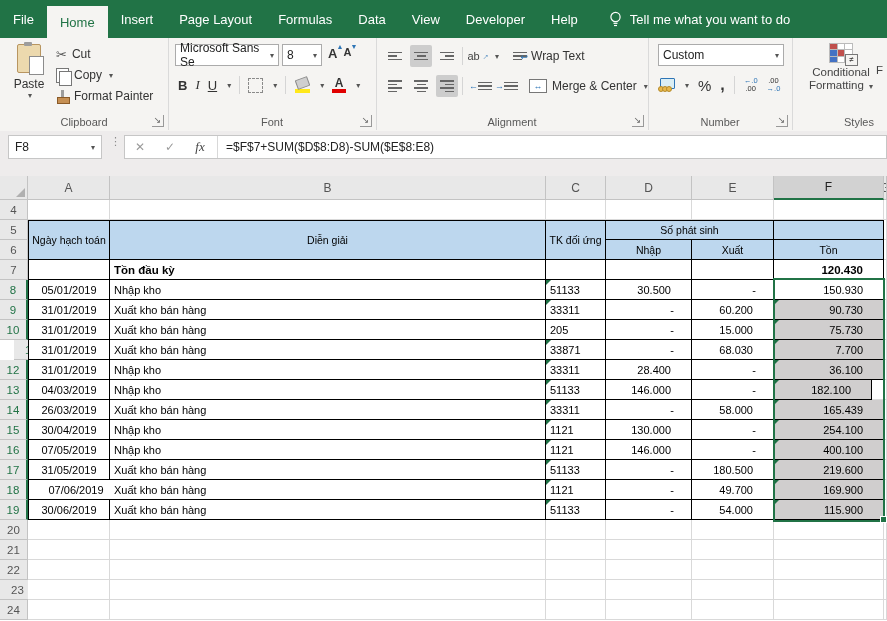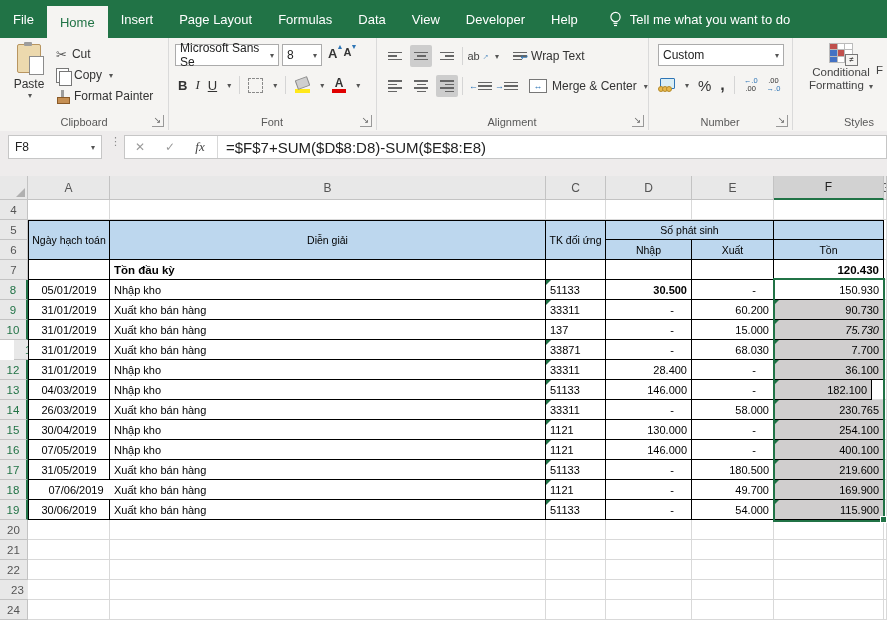--- a/index.html
+++ b/index.html
@@ -101,36 +101,36 @@
 
   
   .fbar{position:absolute;left:0;top:131px;width:887px;height:45px;background:#eeecec;}
   .namebox{position:absolute;left:8px;top:4px;width:94px;height:24px;background:#fff;border:1px solid #c6c6c6;display:flex;align-items:center;font-size:12px;color:#222;padding:0 6px;box-sizing:border-box;}
   .namebox .dd{margin-left:auto;}
   .fdots{position:absolute;left:110px;top:8px;color:#8c8c8c;font-size:11px;letter-spacing:0;line-height:5px;}
   .fxwrap{position:absolute;left:124px;top:4px;right:0;height:24px;background:#fff;border:1px solid #c6c6c6;display:flex;align-items:center;box-sizing:border-box;}
   .fxbtn{width:30px;text-align:center;color:#9a9a9a;font-size:12px;}
   .fxbtn.fx{color:#444;font-family:"Liberation Serif",serif;font-style:italic;font-size:13px;}
   .fxsep{width:1px;height:22px;background:#d8d8d8;margin:0 2px;}
-  .formula{font-size:15px;color:#222;padding-left:6px;white-space:nowrap;}
+  .formula{font-size:12px;color:#222;padding-left:6px;white-space:nowrap;}
 
   
   .sheet{position:absolute;left:0;top:176px;width:887px;height:445px;background:#fff;overflow:hidden;}
   .c{position:absolute;box-sizing:border-box;font-size:11px;color:#000;overflow:hidden;white-space:nowrap;display:flex;align-items:center;}
   .base{background:#fff;border-right:1px solid #d9d9d9;border-bottom:1px solid #d9d9d9;}
   .hdr{background:#e8e8e8;color:#555;justify-content:center;font-size:12px;border-right:1px solid #c3c3c3;border-bottom:1px solid #c3c3c3;}
   .corner{background:#e8e8e8;position:absolute;}
   .corner::after{content:"";position:absolute;right:2px;bottom:2px;border-bottom:9px solid #b0b0b0;border-left:9px solid transparent;}
   .colhdr.sel-col{background:#d2d2d2;border-bottom:2px solid #217346;color:#222;}
   .rowhdr{font-size:11.5px;}
   .rowhdr.sel-row{color:#217346;border-right:2px solid #217346;}
   .tcell{background:#fff;border-right:1px solid #000;border-bottom:1px solid #000;padding:0 2px;}
   .tcell.blue{background:#bdd7ee;justify-content:center;font-size:10.5px;}
   .tcell.left{justify-content:flex-start;padding-left:4px;}
-  .tcell.num{justify-content:flex-end;padding-right:4px;}
+  .tcell.num{justify-content:flex-end;padding-right:20px;}
   .tcell.date{justify-content:center;}
   .tcell.bold{font-weight:bold;font-size:11.5px;}
   .tcell.dash{padding-right:17px;}
   .tcell.b-l{border-left:1px solid #000;}
   .tcell.b-t{border-top:1px solid #000;}
   .tcell.selfill{background:#d0cece;}
   .tri::before{content:"";position:absolute;left:0;top:0;border-top:5px solid #1e7145;border-right:5px solid transparent;}
   .sel-overlay{border:2px solid #217346;pointer-events:none;background:transparent;}
   .fill-handle{background:#217346;border:1px solid #fff;}
 </style>
@@ -575,35 +575,35 @@
       <div class="c tcell blue" style="left: 774px; top: 64px; width: 110px; height: 20px;">Tồn</div>
       <div class="c tcell b-l" style="left: 28px; top: 84px; width: 82px; height: 20px;"></div>
       <div class="c tcell left bold" style="left: 110px; top: 84px; width: 436px; height: 20px;">Tồn đầu kỳ</div>
       <div class="c tcell" style="left: 546px; top: 84px; width: 60px; height: 20px;"></div>
       <div class="c tcell" style="left: 606px; top: 84px; width: 86px; height: 20px;"></div>
       <div class="c tcell" style="left: 692px; top: 84px; width: 82px; height: 20px;"></div>
       <div class="c tcell num bold" style="left: 774px; top: 84px; width: 110px; height: 20px;">120.430</div>
       <div class="c tcell date b-l" style="left: 28px; top: 104px; width: 82px; height: 20px;">05/01/2019</div>
       <div class="c tcell left" style="left: 110px; top: 104px; width: 436px; height: 20px;">Nhập kho</div>
       <div class="c tcell left tri" style="left: 546px; top: 104px; width: 60px; height: 20px;">51133</div>
-      <div class="c tcell num" style="left: 606px; top: 104px; width: 86px; height: 20px; font-weight: bold;">30.500</div>
+      <div class="c tcell num" style="left: 606px; top: 104px; width: 86px; height: 20px;">30.500</div>
       <div class="c tcell num dash" style="left: 692px; top: 104px; width: 82px; height: 20px;">-</div>
       <div class="c tcell num" style="left: 774px; top: 104px; width: 110px; height: 20px;">150.930</div>
       <div class="c tcell date b-l" style="left: 28px; top: 124px; width: 82px; height: 20px;">31/01/2019</div>
       <div class="c tcell left" style="left: 110px; top: 124px; width: 436px; height: 20px;">Xuất kho bán hàng</div>
       <div class="c tcell left tri" style="left: 546px; top: 124px; width: 60px; height: 20px;">33311</div>
       <div class="c tcell num dash" style="left: 606px; top: 124px; width: 86px; height: 20px;">-</div>
       <div class="c tcell num" style="left: 692px; top: 124px; width: 82px; height: 20px;">60.200</div>
       <div class="c tcell num tri selfill" style="left: 774px; top: 124px; width: 110px; height: 20px;">90.730</div>
       <div class="c tcell date b-l" style="left: 28px; top: 144px; width: 82px; height: 20px;">31/01/2019</div>
       <div class="c tcell left" style="left: 110px; top: 144px; width: 436px; height: 20px;">Xuất kho bán hàng</div>
-      <div class="c tcell left" style="left: 546px; top: 144px; width: 60px; height: 20px;">137</div>
+      <div class="c tcell left" style="left: 546px; top: 144px; width: 60px; height: 20px;">205</div>
       <div class="c tcell num dash" style="left: 606px; top: 144px; width: 86px; height: 20px;">-</div>
       <div class="c tcell num" style="left: 692px; top: 144px; width: 82px; height: 20px;">15.000</div>
-      <div class="c tcell num tri selfill" style="left: 774px; top: 144px; width: 110px; height: 20px; font-style: italic;">75.730</div>
+      <div class="c tcell num tri selfill" style="left: 774px; top: 144px; width: 110px; height: 20px;">75.730</div>
       <div class="c tcell date b-l" style="left: 28px; top: 164px; width: 82px; height: 20px;">31/01/2019</div>
       <div class="c tcell left" style="left: 110px; top: 164px; width: 436px; height: 20px;">Xuất kho bán hàng</div>
       <div class="c tcell left tri" style="left: 546px; top: 164px; width: 60px; height: 20px;">33871</div>
       <div class="c tcell num dash" style="left: 606px; top: 164px; width: 86px; height: 20px;">-</div>
       <div class="c tcell num" style="left: 692px; top: 164px; width: 82px; height: 20px;">68.030</div>
       <div class="c tcell num tri selfill" style="left: 774px; top: 164px; width: 110px; height: 20px;">7.700</div>
       <div class="c tcell date b-l" style="left: 28px; top: 184px; width: 82px; height: 20px;">31/01/2019</div>
       <div class="c tcell left" style="left: 110px; top: 184px; width: 436px; height: 20px;">Nhập kho</div>
       <div class="c tcell left tri" style="left: 546px; top: 184px; width: 60px; height: 20px;">33311</div>
       <div class="c tcell num" style="left: 606px; top: 184px; width: 86px; height: 20px;">28.400</div>
@@ -613,21 +613,21 @@
       <div class="c tcell left" style="left: 110px; top: 204px; width: 436px; height: 20px;">Nhập kho</div>
       <div class="c tcell left tri" style="left: 546px; top: 204px; width: 60px; height: 20px;">51133</div>
       <div class="c tcell num" style="left: 606px; top: 204px; width: 86px; height: 20px;">146.000</div>
       <div class="c tcell num dash" style="left: 692px; top: 204px; width: 82px; height: 20px;">-</div>
       <div class="c tcell num tri selfill" style="left: 774px; top: 204px; width: 98px; height: 20px;">182.100</div>
       <div class="c tcell date b-l" style="left: 28px; top: 224px; width: 82px; height: 20px;">26/03/2019</div>
       <div class="c tcell left" style="left: 110px; top: 224px; width: 436px; height: 20px;">Xuất kho bán hàng</div>
       <div class="c tcell left tri" style="left: 546px; top: 224px; width: 60px; height: 20px;">33311</div>
       <div class="c tcell num dash" style="left: 606px; top: 224px; width: 86px; height: 20px;">-</div>
       <div class="c tcell num" style="left: 692px; top: 224px; width: 82px; height: 20px;">58.000</div>
-      <div class="c tcell num tri selfill" style="left: 774px; top: 224px; width: 110px; height: 20px;">230.765</div>
+      <div class="c tcell num tri selfill" style="left: 774px; top: 224px; width: 110px; height: 20px;">165.439</div>
       <div class="c tcell date b-l" style="left: 28px; top: 244px; width: 82px; height: 20px;">30/04/2019</div>
       <div class="c tcell left" style="left: 110px; top: 244px; width: 436px; height: 20px;">Nhập kho</div>
       <div class="c tcell left tri" style="left: 546px; top: 244px; width: 60px; height: 20px;">1121</div>
       <div class="c tcell num" style="left: 606px; top: 244px; width: 86px; height: 20px;">130.000</div>
       <div class="c tcell num dash" style="left: 692px; top: 244px; width: 82px; height: 20px;">-</div>
       <div class="c tcell num tri selfill" style="left: 774px; top: 244px; width: 110px; height: 20px;">254.100</div>
       <div class="c tcell date b-l" style="left: 28px; top: 264px; width: 82px; height: 20px;">07/05/2019</div>
       <div class="c tcell left" style="left: 110px; top: 264px; width: 436px; height: 20px;">Nhập kho</div>
       <div class="c tcell left tri" style="left: 546px; top: 264px; width: 60px; height: 20px;">1121</div>
       <div class="c tcell num" style="left: 606px; top: 264px; width: 86px; height: 20px;">146.000</div>

